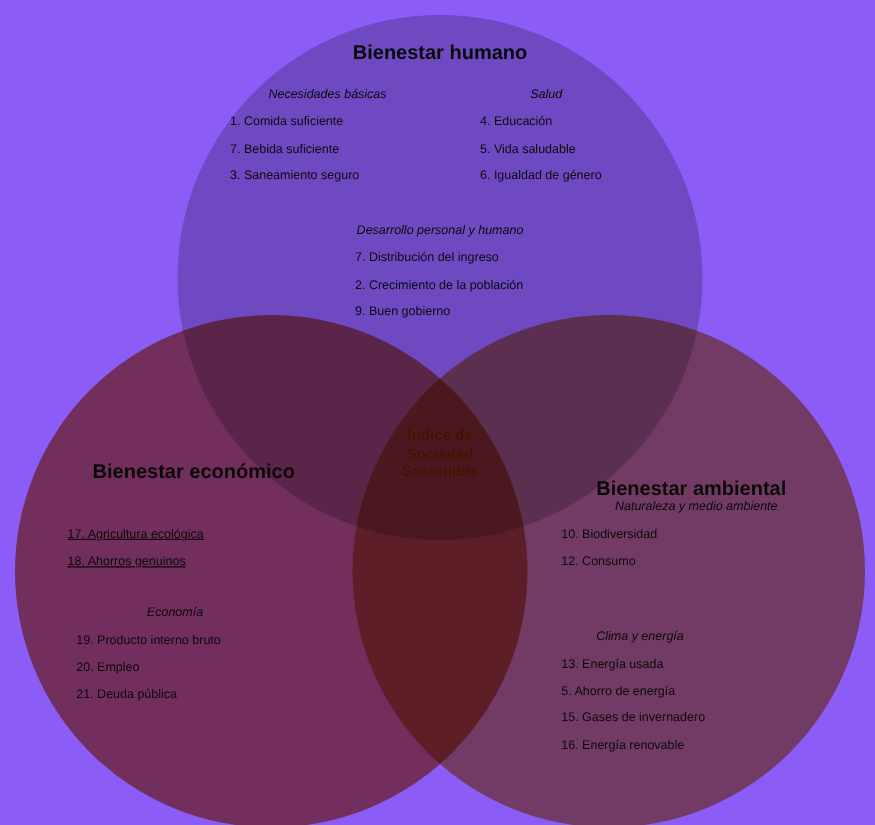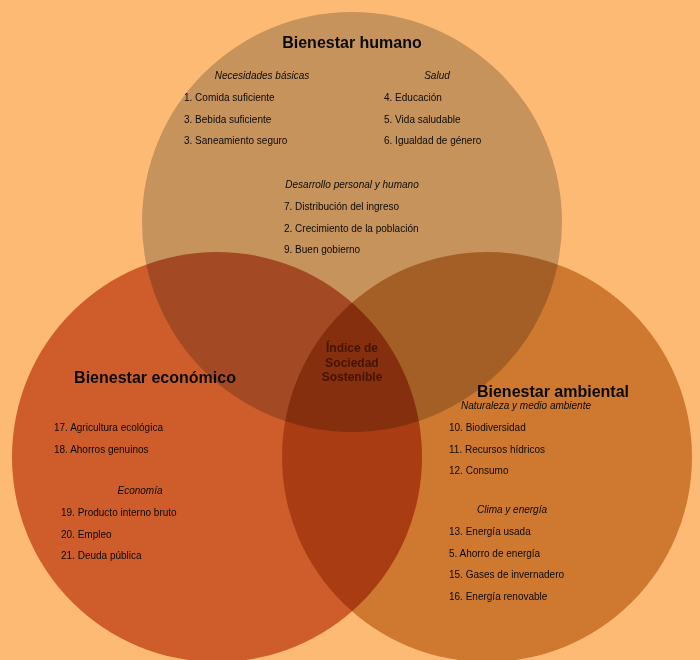--- a/index.html
+++ b/index.html
@@ -1,18 +1,18 @@
 <!DOCTYPE html>
 <html><head>
 <meta charset="utf-8">
 <style>
   * { margin:0; padding:0; box-sizing:border-box; }
   html,body { background:#ffffff; font-family:"Liberation Sans", sans-serif; }
   .venn {
-    position:relative; width:700px; height:660px; background:#fdba74;
+    position:relative; width:700px; height:660px; background:#8b5cf6;
     isolation:isolate; overflow:hidden;
   }
   .circle {
     position:absolute; border-radius:50%; mix-blend-mode:multiply;
   }
   .c-human { left:142px; top:12px;  width:420px; height:420px; }
   .c-econ  { left:12px;  top:252px; width:410px; height:410px; }
   .c-env   { left:282px; top:252px; width:410px; height:410px; }
 
   .txt {
@@ -27,27 +27,27 @@
   .hg1-label  { left:162px; top:65px;  width:200px; }
   .hg1-items  { left:184px; top:87px; }
   .hg2-label  { left:357px; top:65px;  width:160px; }
   .hg2-items  { left:384px; top:87px; }
   .hg3-label  { left:252px; top:174px; width:200px; }
   .hg3-items  { left:284px; top:196px; }
 
   
   .t-econ     { left:35px;  top:367px; width:240px; }
   .eg1-label  { left:60px;  top:395px; width:160px; }
-  .eg1-items  { left:54px;  top:417px; }
+  .eg1-items  { left:54px;  top:417px;text-decoration:underline; }
   .eg2-label  { left:60px;  top:480px; width:160px; }
   .eg2-items  { left:61px;  top:502px; }
 
   
   .t-env      { left:433px; top:381px; width:240px; }
-  .vg1-label  { left:416px; top:395px; width:220px; }
+  .vg1-label  { left:447px; top:395px; width:220px; }
   .vg1-items  { left:449px; top:417px; }
   .vg2-label  { left:432px; top:499px; width:160px; }
   .vg2-items  { left:449px; top:521px; }
 
   
   .center-label {
     left:302px; top:341px; width:100px;
     text-align:center; font-weight:bold; font-size:12px; line-height:14.5px;
   }
 </style>
@@ -58,21 +58,21 @@
 
   <div class="circle c-human" style="background: rgb(201, 201, 201);"></div>
   <div class="circle c-econ" style="background: rgb(209, 127, 96);"></div>
   <div class="circle c-env" style="background: rgb(209, 164, 105);"></div>
 
   <div class="txt title t-human">Bienestar humano</div>
 
   <div class="txt glabel hg1-label">Necesidades básicas</div>
   <div class="txt hg1-items">
     <div>1. Comida suficiente</div>
-    <div>3. Bebida suficiente</div>
+    <div>7. Bebida suficiente</div>
     <div>3. Saneamiento seguro</div>
   </div>
 
   <div class="txt glabel hg2-label">Salud</div>
   <div class="txt hg2-items">
     <div>4. Educación</div>
     <div>5. Vida saludable</div>
     <div>6. Igualdad de género</div>
   </div>
 
@@ -95,21 +95,20 @@
     <div>19. Producto interno bruto</div>
     <div>20. Empleo</div>
     <div>21. Deuda pública</div>
   </div>
 
   <div class="txt title t-env">Bienestar ambiental</div>
 
   <div class="txt glabel vg1-label">Naturaleza y medio ambiente</div>
   <div class="txt vg1-items">
     <div>10. Biodiversidad</div>
-    <div>11. Recursos hídricos</div>
     <div>12. Consumo</div>
   </div>
 
   <div class="txt glabel vg2-label">Clima y energía</div>
   <div class="txt vg2-items">
     <div>13. Energía usada</div>
     <div>5. Ahorro de energía</div>
     <div>15. Gases de invernadero</div>
     <div>16. Energía renovable</div>
   </div>

